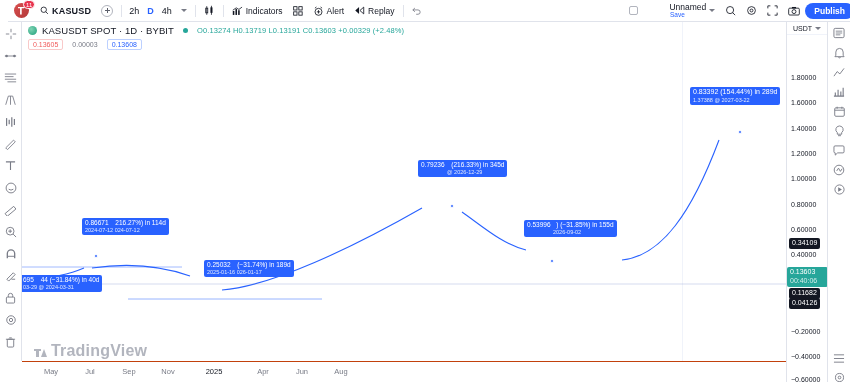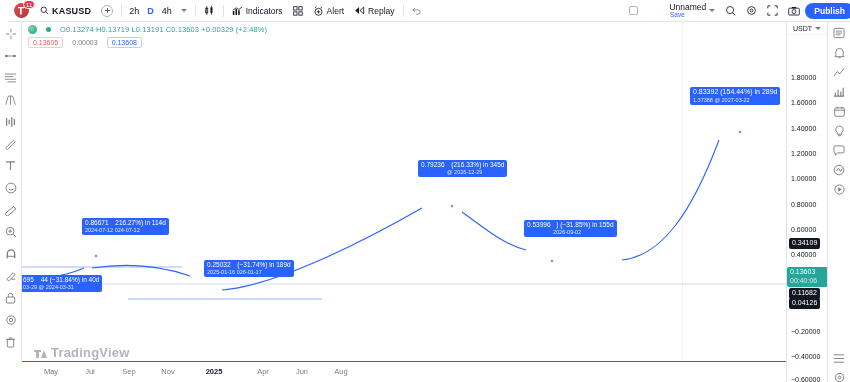--- a/index.html
+++ b/index.html
@@ -117,39 +117,39 @@
   }
   .ps-badge.dark { background: #131722; }
   .ps-badge.teal { background: #26a69a; }
 
   
   .timescale {
     position: absolute; left: 22px; top: 361px; width: 764px; height: 21px;
     background: #fff; border-top: 1px solid #c2410c;
   }
   .ts-tick { position: absolute; top: 5px; font-size: 7.5px; color: #787b86; transform: translateX(-50%); }
-  .ts-tick.bold { color: #131722; font-weight: bold; }
+  .ts-tick.bold { color: #131722; font-weight: normal; }
 
   
   .anno {
     position: absolute; background: #2962ff; color: #fff;
     border-radius: 2px; padding: 1px 3px; line-height: 1.25; white-space: nowrap;
     display: flex; gap: 4px; cursor: pointer;
   }
   .anno-col { display: flex; flex-direction: column; }
   .anno-l1 { font-size: 6.5px; }
   .anno-l2 { font-size: 5.5px; opacity: .85; }
   .anno-main .anno-l1 { font-size: 7px; }
   .dot { position: absolute; width: 4px; height: 4px; border-radius: 50%; background: #2962ff; border: 1px solid #fff; }
 
   svg.curves { position: absolute; left: 0; top: 0; width: 764px; height: 360px; pointer-events: none; }
   .gridline-v { position: absolute; top: 0; width: 1px; height: 360px; background: #f0f3fa; }
   .watermark {
     position: absolute; left: 12px; bottom: 22px; display: flex; align-items: center; gap: 4px;
-    color: #b2b5be; font-size: 13px; font-weight: bold; letter-spacing: .2px;
+    color: #b2b5be; font-size: 16px; font-weight: bold; letter-spacing: .2px;
   }
   .wm-logo { width: 13px; height: 11px; position: relative; }
   .wm-logo::before { content:""; position:absolute; left:0; top:3px; width:7px; height:2.2px; background:#b2b5be; }
   .wm-logo::after { content:""; position:absolute; left:2.4px; top:3px; width:2.2px; height:8px; background:#b2b5be; }
   .wm-tri { position:absolute; right:0; top:3px; width:0; height:0; border-left:3.2px solid transparent; border-right:3.2px solid transparent; border-bottom:8px solid #b2b5be; }
 </style>
 </head>
 <body>
 
 <div class="app">
@@ -384,20 +384,21 @@
       <path d="M440 190 C 460 204, 480 222, 504 228" fill="none" stroke="#2962ff" stroke-width="1.1"></path>
       <path d="M600 238 C 640 234, 670 190, 697 118" fill="none" stroke="#2962ff" stroke-width="1.1"></path>
       <line x1="0" y1="245" x2="160" y2="245" stroke="#2962ff" stroke-width="0.8" opacity="0.55"></line>
       <line x1="0" y1="262" x2="764" y2="262" stroke="#8a9bd4" stroke-width="0.7" opacity="0.5"></line>
       <line x1="106" y1="277" x2="300" y2="277" stroke="#2962ff" stroke-width="0.8" opacity="0.6"></line>
     </svg>
 
     <div class="legend">
       <div class="legend-row1">
         <span class="sym-icon"></span>
+        <span class="sym-title">KASUSDT SPOT · 1D · BYBIT</span>
         <span class="eye-dot"></span>
         <span class="ohlc">O0.13274 H0.13719 L0.13191 C0.13603 +0.00329 (+2.48%)</span>
       </div>
       <div class="legend-row2">
         <span class="pill red">0.13605</span>
         <span class="pill plain">0.00003</span>
         <span class="pill blue">0.13608</span>
       </div>
     </div>
 

